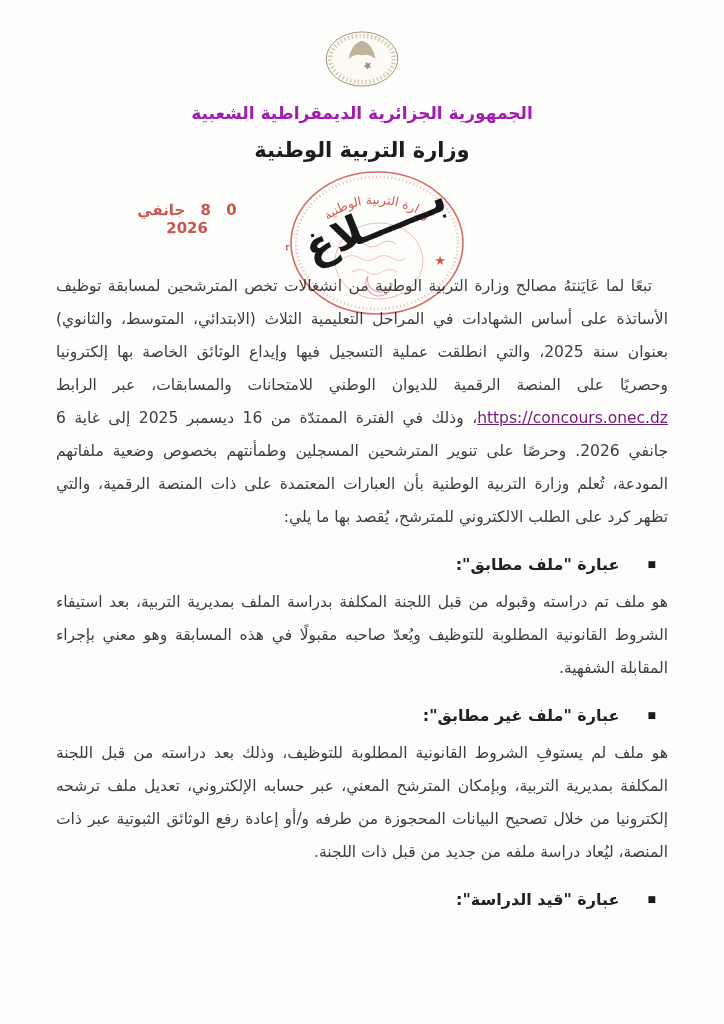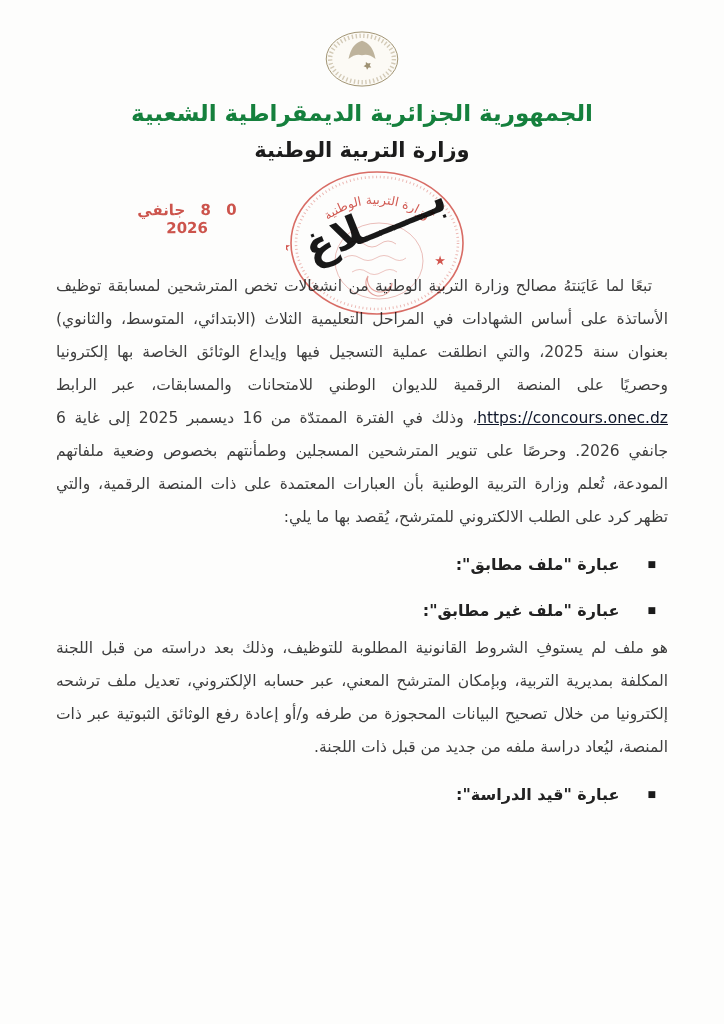--- a/index.html
+++ b/index.html
@@ -9,21 +9,21 @@
     margin:0 auto;
     background:#fdfdfc;
     overflow:hidden;
     direction:rtl;
     font-family:"DejaVu Sans",sans-serif;
   }
   
   .header{ text-align:center; }
   .emblem{ display:block; margin:30px auto 0 auto; }
   .title-republic{
-    font-size:23px; font-weight:bold; color:#15803d;
+    font-size:17px; font-weight:bold; color:#a21caf;
     line-height:34px; margin-top:8px;text-align:center;
   }
   .title-ministry{
     font-size:21px; font-weight:bold; color:#1c1c1c;
     line-height:32px; margin-top:4px;
   }
   
   .date-stamp{
     position:absolute; top:201px; left:112px; width:150px;
     direction:rtl; text-align:center;
@@ -46,21 +46,21 @@
     mix-blend-mode:multiply;
   }
   
   .doc-body{
     margin:104px 56px 0 56px;
     color:#3d3d3d;
     font-size:15.5px; line-height:33px;
     text-align:justify;
   }
   .intro{ margin:0; text-indent:16px; }
-  .intro a{ color:#0f172a; text-decoration:underline; direction:ltr; unicode-bidi:embed; }
+  .intro a{ color:#701a75; text-decoration:underline; direction:ltr; unicode-bidi:embed; }
   .section{ margin:0; }
   .section-heading{
     font-weight:bold; color:#222222; font-size:16px;
     margin:15px 12px 6px 0;
     line-height:30px;
     text-align:right;
   }
   .bullet{
     font-size:9px; color:#1a1a1a;
     display:inline-block; vertical-align:3px;
@@ -108,20 +108,21 @@
   </div>
 
   <div class="doc-body">
 
     <p class="intro"><span>تبعًا لما عَايَنتهُ مصالح وزارة التربية الوطنية من انشغالات تخص المترشحين لمسابقة توظيف الأساتذة على أساس الشهادات في المراحل التعليمية الثلاث (الابتدائي، المتوسط، والثانوي) بعنوان سنة 2025، والتي انطلقت عملية التسجيل فيها وإيداع الوثائق الخاصة بها إلكترونيا وحصريًا على المنصة الرقمية للديوان الوطني للامتحانات والمسابقات، عبر الرابط </span><a href="#" dir="ltr">https://concours.onec.dz</a><span>، وذلك في الفترة الممتدّة من 16 ديسمبر 2025 إلى غاية 6 جانفي 2026. وحرصًا على تنوير المترشحين المسجلين وطمأنتهم بخصوص وضعية ملفاتهم المودعة، تُعلم وزارة التربية الوطنية بأن العبارات المعتمدة على ذات المنصة الرقمية، والتي تظهر كرد على الطلب الالكتروني للمترشح، يُقصد بها ما يلي:</span></p>
 
     <div class="section">
       <div class="section-heading">
         <span class="bullet">■</span><span>عبارة "ملف مطابق":</span>
       </div>
+      <p class="section-text">هو ملف تم دراسته وقبوله من قبل اللجنة المكلفة بدراسة الملف بمديرية التربية، بعد استيفاء الشروط القانونية المطلوبة للتوظيف ويُعدّ صاحبه مقبولًا في هذه المسابقة وهو معني بإجراء المقابلة الشفهية.</p>
     </div>
 
     <div class="section">
       <div class="section-heading">
         <span class="bullet">■</span><span>عبارة "ملف غير مطابق":</span>
       </div>
       <p class="section-text">هو ملف لم يستوفِ الشروط القانونية المطلوبة للتوظيف، وذلك بعد دراسته من قبل اللجنة المكلفة بمديرية التربية، وبإمكان المترشح المعني، عبر حسابه الإلكتروني، تعديل ملف ترشحه إلكترونيا من خلال تصحيح البيانات المحجوزة من طرفه و/أو إعادة رفع الوثائق الثبوتية عبر ذات المنصة، ليُعاد دراسة ملفه من جديد من قبل ذات اللجنة.</p>
     </div>
 
     <div class="section">

